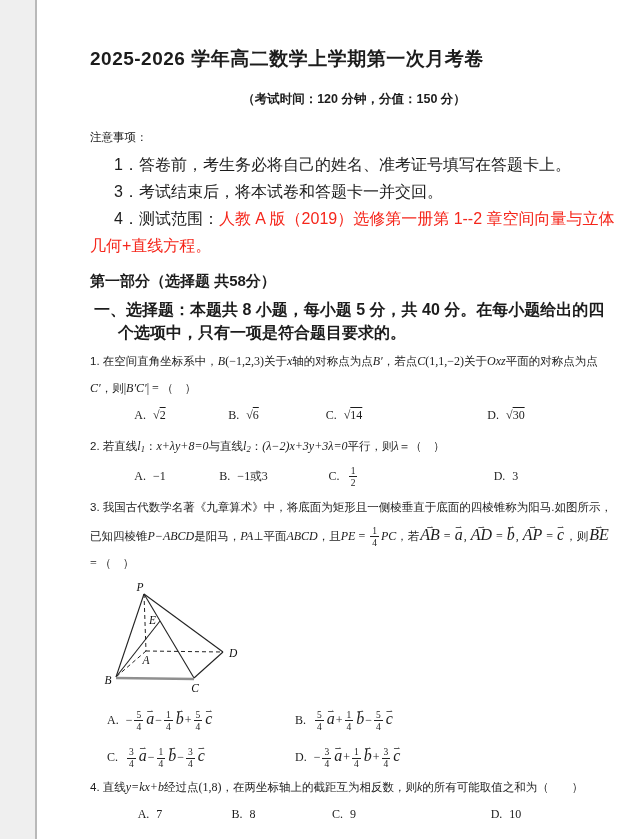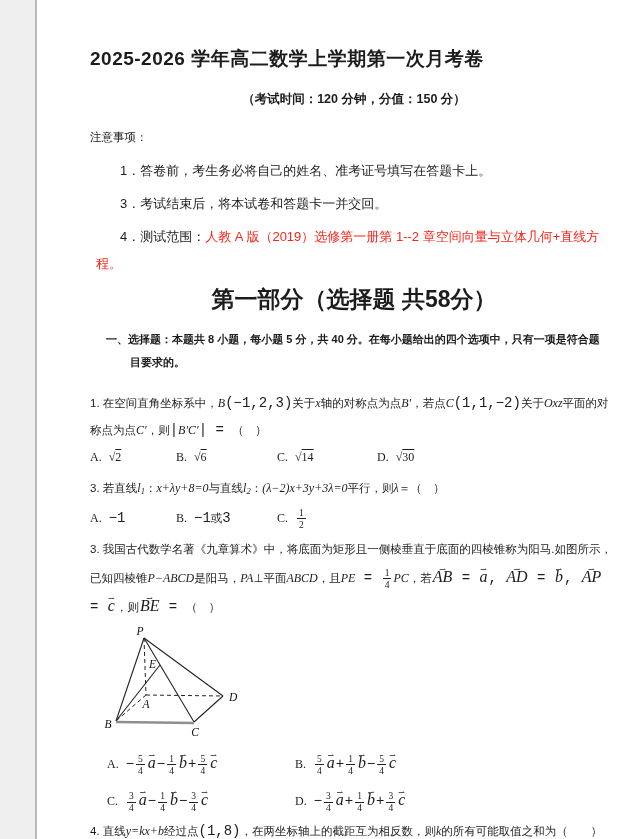--- a/index.html
+++ b/index.html
@@ -14,28 +14,28 @@
   .gutter {
     position:absolute; left:0; top:0; width:37px; height:839px;
     background:#efefef; border-right:2px solid #b9b9b9;
   }
   .page { margin-left:39px; padding:46px 22px 0 51px; }
 
   .title { font-size:19px; font-weight:700; text-align:left; letter-spacing:0.5px; margin:0; }
   .subtitle { font-size:12.5px; font-weight:700; text-align:center; margin:19px 0 0 0; }
 
   .notice-label { font-size:11.5px; font-weight:400; margin:16px 0 0 0; line-height:27px; }
-  .nitem { font-size:13px; margin:6px; line-height:27px; text-indent:24px; }
+  .nitem { font-size:16px; margin:0; line-height:27px; text-indent:24px; }
 
-  .part-heading { font-size:23px; font-weight:700; text-align:center; margin:9px 0 4px 0; line-height:26px; }
-  .instruction { font-size:11px; font-weight:700; margin:16px; line-height:23px; padding-left:24px; text-indent:-24px; }
+  .part-heading { font-size:15px; font-weight:700; margin:9px 0 4px 0; line-height:26px; }
+  .instruction { font-size:16px; font-weight:700; margin:4px; line-height:23px; padding-left:24px; text-indent:-24px; }
 
   .q { font-size:11.5px; margin:4px 0 0 0; line-height:27px; }
   .m { font-family:"Liberation Serif","DejaVu Serif",serif; font-style:italic; font-size:12px; }
-  .n { font-family:Liberation Mono, monospace; font-size:14px; }
+  .n { font-family:Liberation Serif, serif; font-size:12px; }
   .sub { font-family:"Liberation Serif","DejaVu Serif",serif; font-style:italic; font-size:8.5px; vertical-align:-2px; }
   .red { color:var(--accent); }
   .sqrt { font-family:"Liberation Serif","DejaVu Serif",serif; font-size:12px; }
   .sqrt .ol { text-decoration:overline; }
   .frac {
     display:inline-flex; flex-direction:column; align-items:center;
     vertical-align:middle; line-height:1.1;
     font-family:"Liberation Serif","DejaVu Serif",serif; font-size:9.5px; margin:0 2px;
   }
   .frac .fn { padding:0 2px 0.5px 2px; border-bottom:1px solid #222; }
@@ -43,21 +43,21 @@
   .vec {
     position:relative; display:inline-block;
     font-family:"Liberation Serif","DejaVu Serif",serif; font-style:italic; font-size:16px;
     margin:0 1px;
   }
   .vec::before {
     content:"\21C0"; position:absolute; top:-7px; left:0; right:0;
     text-align:center; font-size:8px; font-style:normal;
   }
 
-  .opts4 { display:grid; grid-template-columns:86px 101px 100px auto; line-height:27px; font-size:11.5px; }
+  .opts4 { display:grid; grid-template-columns:86px 101px 100px auto; margin-left:17px; line-height:27px; font-size:11.5px;text-align:center; }
   .opts2 { display:grid; grid-template-columns:188px auto; row-gap:13px; margin:6px 0 2px 17px; font-size:11.5px; line-height:22px; }
   .opt { white-space:nowrap; }
   .optlabel { font-family:"Liberation Serif","DejaVu Serif",serif; font-size:12px; margin-right:7px; }
 
   .figure-wrap { margin:4px 0 8px 6px; }
 </style>
 </head>
 <body>
 
 <div class="gutter"></div>
@@ -76,28 +76,29 @@
   <p class="instruction">一、选择题：本题共 8 小题，每小题 5 分，共 40 分。在每小题给出的四个选项中，只有一项是符合题目要求的。</p>
 
   <p class="q"><span class="c">1. 在空间直角坐标系中，</span><span class="m">B</span><span class="n">(−1,2,3)</span><span class="c">关于</span><span class="m">x</span><span class="c">轴的对称点为点</span><span class="m">B′</span><span class="c">，若点</span><span class="m">C</span><span class="n">(1,1,−2)</span><span class="c">关于</span><span class="m">Oxz</span><span class="c">平面的对称点为点</span><span class="m">C′</span><span class="c">，则</span><span class="n">|</span><span class="m">B′C′</span><span class="n">| = </span><span class="c">（　）</span></p>
   <div class="opts4">
       <div class="opt"><span class="optlabel">A.</span><span class="sqrt">√<span class="ol">2</span></span></div>
       <div class="opt"><span class="optlabel">B.</span><span class="sqrt">√<span class="ol">6</span></span></div>
       <div class="opt"><span class="optlabel">C.</span><span class="sqrt">√<span class="ol">14</span></span></div>
       <div class="opt"><span class="optlabel">D.</span><span class="sqrt">√<span class="ol">30</span></span></div>
     </div>
 
-  <p class="q"><span class="c">3. 若直线</span><span class="m">l</span><span class="sub">1</span><span class="c">：</span><span class="m">x+λy+8=0</span><span class="c">与直线</span><span class="m">l</span><span class="sub">2</span><span class="c">：</span><span class="m">(λ−2)x+3y+3λ=0</span><span class="c">平行，则</span><span class="m">λ</span><span class="c">＝（　）</span></p>
+  <p class="q"><span class="c">2. 若直线</span><span class="m">l</span><span class="sub">1</span><span class="c">：</span><span class="m">x+λy+8=0</span><span class="c">与直线</span><span class="m">l</span><span class="sub">2</span><span class="c">：</span><span class="m">(λ−2)x+3y+3λ=0</span><span class="c">平行，则</span><span class="m">λ</span><span class="c">＝（　）</span></p>
   <div class="opts4">
       <div class="opt"><span class="optlabel">A.</span><span class="n">−1</span></div>
       <div class="opt"><span class="optlabel">B.</span><span class="n">−1</span><span class="c">或</span><span class="n">3</span></div>
       <div class="opt"><span class="optlabel">C.</span><span class="frac">
           <span class="fn">1</span>
           <span class="fd">2</span>
         </span></div>
+      <div class="opt"><span class="optlabel">D.</span><span class="n">3</span></div>
     </div>
 
   <p class="q"><span class="c">3. 我国古代数学名著《九章算术》中，将底面为矩形且一侧棱垂直于底面的四棱锥称为阳马.如图所示，已知四棱锥</span><span class="m">P−ABCD</span><span class="c">是阳马，</span><span class="m">PA</span><span class="c">⊥平面</span><span class="m">ABCD</span><span class="c">，且</span><span class="m">PE</span><span class="n"> = </span><span class="frac">
         <span class="fn">1</span>
         <span class="fd">4</span>
       </span><span class="m">PC</span><span class="c">，若</span><span class="vec">AB</span><span class="n"> = </span><span class="vec">a</span><span class="n">, </span><span class="vec">AD</span><span class="n"> = </span><span class="vec">b</span><span class="n">, </span><span class="vec">AP</span><span class="n"> = </span><span class="vec">c</span><span class="c">，则</span><span class="vec">BE</span><span class="n"> = </span><span class="c">（　）</span></p>
 
   <div class="figure-wrap">
     <svg width="168" height="115" viewBox="0 0 168 115">
 

